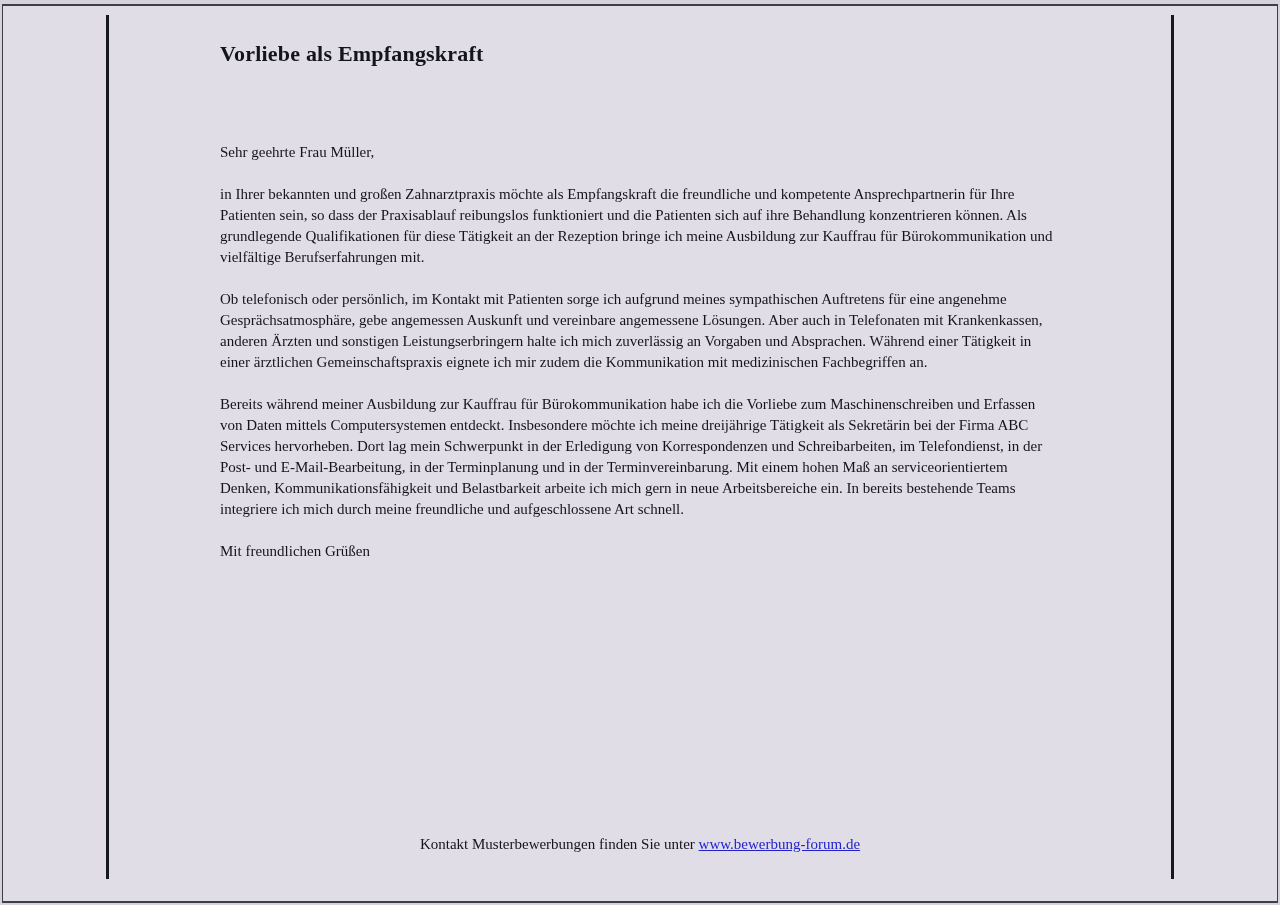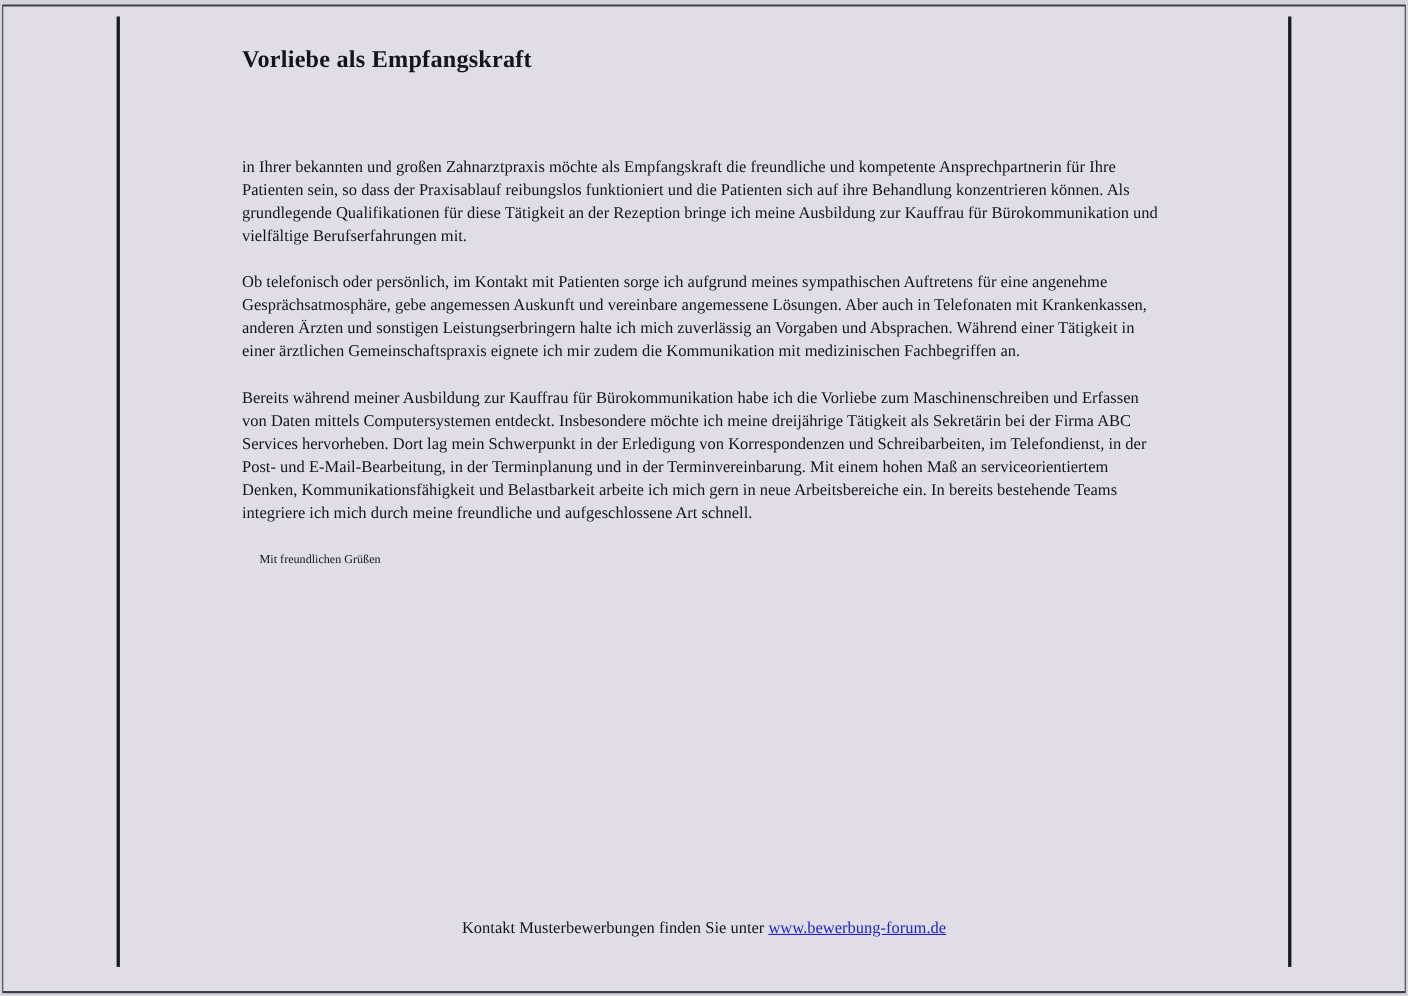--- a/index.html
+++ b/index.html
@@ -49,23 +49,23 @@
       margin: 0 0 74px 0;
       letter-spacing: 0.2px;
     }
     .para {
       font-size: 15px;
       line-height: 21px;
       margin: 0 0 21px 0;
       text-align: left;
     }
     .closing {
-      font-size: 11px;
+      font-size: 15px;
       line-height: 21px;
-      margin: 16px;
+      margin: 0;
     }
     .footer {
       position: absolute;
       left: 0;
       right: 0;
       bottom: 50px;
       text-align: center;
       font-size: 15px;
       line-height: 21px;
     }
@@ -79,20 +79,21 @@
 <body>
 
 <div class="frame"></div>
 
 <div class="vrule left"></div>
 <div class="vrule right"></div>
 
 <div class="content">
   <h1 class="doc-title">Vorliebe als Empfangskraft</h1>
 
+  <p class="para">Sehr geehrte Frau Müller,</p>
 
   <p class="para">in Ihrer bekannten und großen Zahnarztpraxis möchte als Empfangskraft die freundliche und kompetente Ansprechpartnerin für Ihre Patienten sein, so dass der Praxisablauf reibungslos funktioniert und die Patienten sich auf ihre Behandlung konzentrieren können. Als grundlegende Qualifikationen für diese Tätigkeit an der Rezeption bringe ich meine Ausbildung zur Kauffrau für Bürokommunikation und vielfältige Berufserfahrungen mit.</p>
   <p class="para">Ob telefonisch oder persönlich, im Kontakt mit Patienten sorge ich aufgrund meines sympathischen Auftretens für eine angenehme Gesprächsatmosphäre, gebe angemessen Auskunft und vereinbare angemessene Lösungen. Aber auch in Telefonaten mit Krankenkassen, anderen Ärzten und sonstigen Leistungserbringern halte ich mich zuverlässig an Vorgaben und Absprachen. Während einer Tätigkeit in einer ärztlichen Gemeinschaftspraxis eignete ich mir zudem die Kommunikation mit medizinischen Fachbegriffen an.</p>
   <p class="para">Bereits während meiner Ausbildung zur Kauffrau für Bürokommunikation habe ich die Vorliebe zum Maschinenschreiben und Erfassen von Daten mittels Computersystemen entdeckt. Insbesondere möchte ich meine dreijährige Tätigkeit als Sekretärin bei der Firma ABC Services hervorheben. Dort lag mein Schwerpunkt in der Erledigung von Korrespondenzen und Schreibarbeiten, im Telefondienst, in der Post- und E-Mail-Bearbeitung, in der Terminplanung und in der Terminvereinbarung. Mit einem hohen Maß an serviceorientiertem Denken, Kommunikationsfähigkeit und Belastbarkeit arbeite ich mich gern in neue Arbeitsbereiche ein. In bereits bestehende Teams integriere ich mich durch meine freundliche und aufgeschlossene Art schnell.</p>
 
   <p class="closing">Mit freundlichen Grüßen</p>
 </div>
 
 <div class="footer">
   <span>Kontakt Musterbewerbungen finden Sie unter </span><a>www.bewerbung-forum.de</a>

